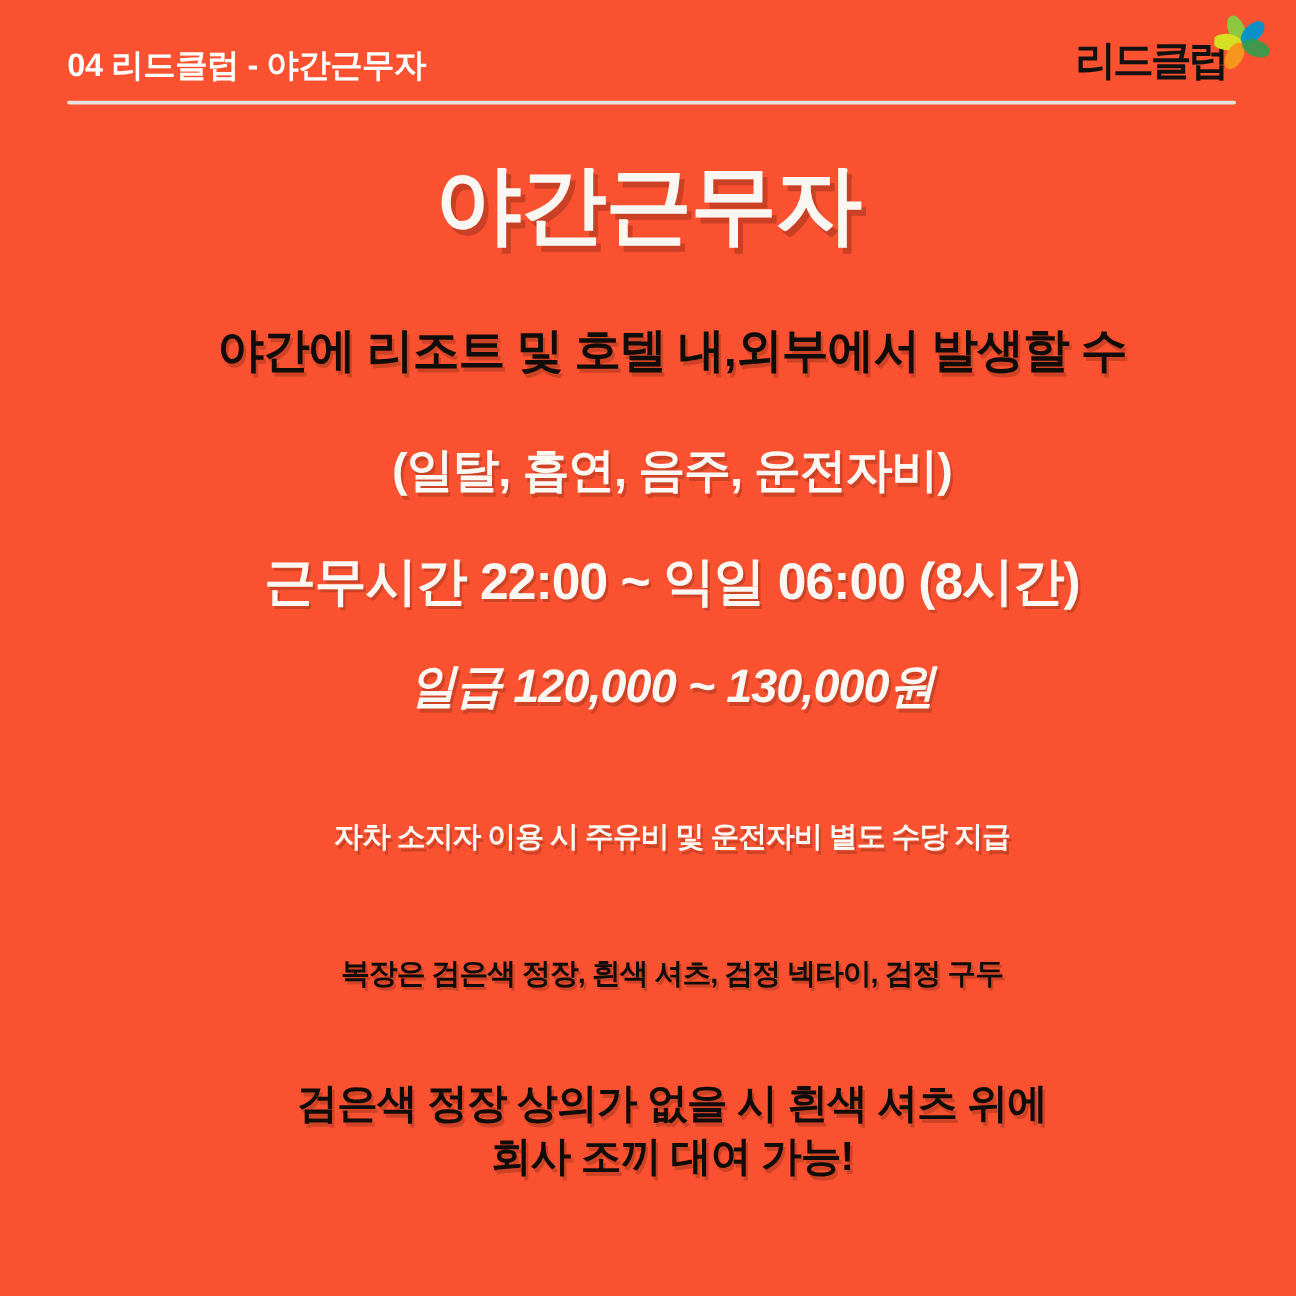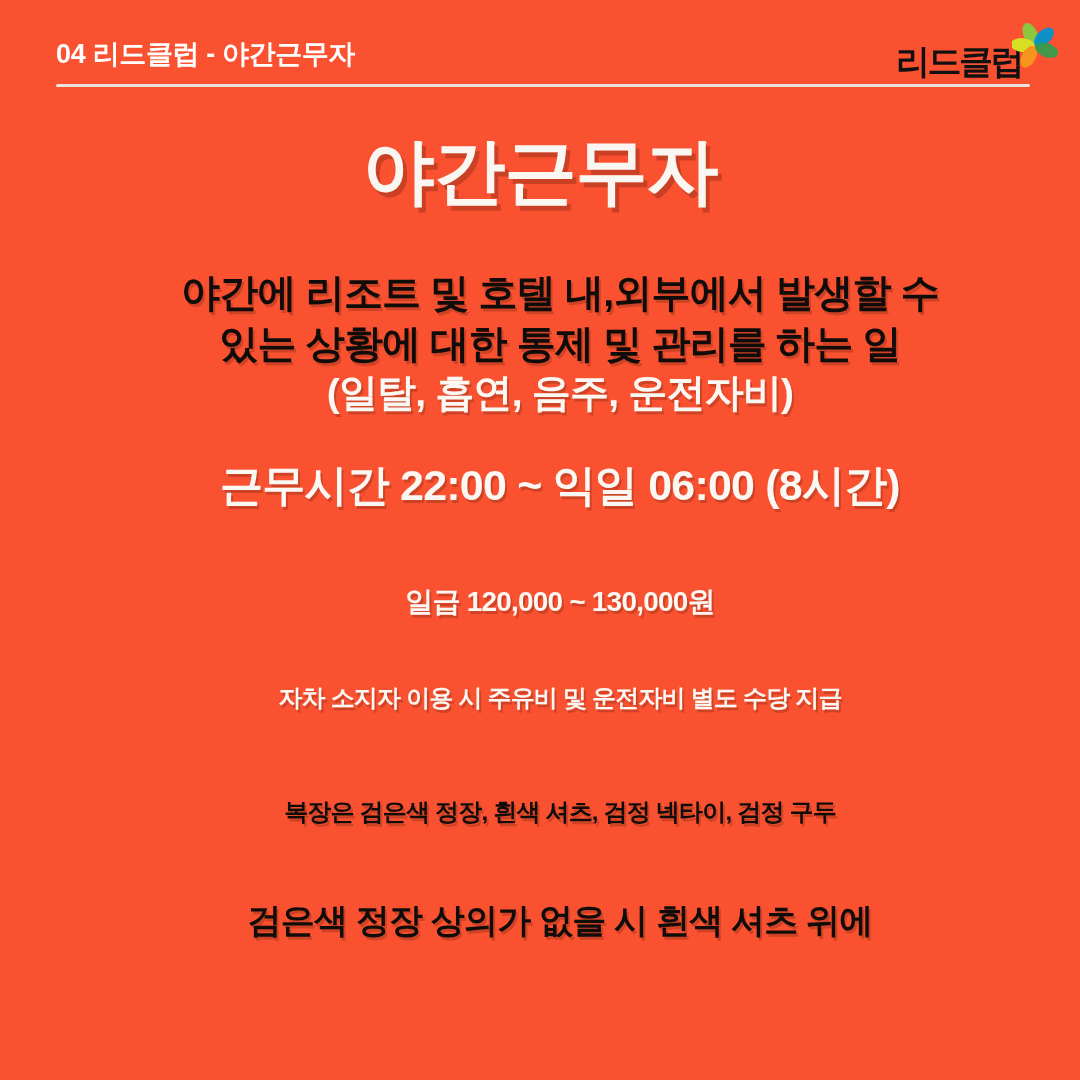--- a/index.html
+++ b/index.html
@@ -44,21 +44,21 @@
     text-align: center;
   }
   #header-title .num {
     font-weight: 800;
     letter-spacing: -0.2px;
   }
 
   #logo {
     position: absolute;
     right: 14px;
-    top: 20px;
+    top: 10px;
     width: 180px;
     height: 70px;
   }
   #logo-text {
     position: absolute;
     right: 44px;
     top: 24px;
     font-size: 34px;
     font-weight: 800;
     color: #111111;
@@ -115,21 +115,21 @@
     text-shadow: 2px 3px 0 rgba(95, 28, 12, 0.28);
   }
   .light {
     color: #FBF8F3;
     text-shadow: 2px 3px 0 rgba(95, 28, 12, 0.28);
   }
 
   #desc-main   { top: 268px; font-size: 39px; font-weight: 800; }
   #desc-paren  { top: 368px; font-size: 39px; font-weight: 800; }
   #work-hours  { top: 458px; font-size: 43px; font-weight: 800; }
-  #daily-pay   { top: 584px; font-size: 28px; font-weight: 800; }
+  #daily-pay   { top: 548px; font-size: 39px; font-weight: 800; font-style: italic; }
   #car-allow   { top: 682px; font-size: 24px; font-weight: 800; }
   #dress-code  { top: 796px; font-size: 24px; font-weight: 800; }
   #vest-note   { top: 898px; font-size: 34px; font-weight: 800; }
 </style>
 </head>
 <body>
 
 <div id="card">
 
   <div id="header">
@@ -154,21 +154,20 @@
       </div>
     </div>
 
     <div id="header-rule"></div>
   </div>
 
   <div id="main-title">야간근무자</div>
 
   <div id="desc-main" class="block dark">
     <span class="ln">야간에 리조트 및 호텔 내,외부에서 발생할 수</span>
-    <span class="ln">있는 상황에 대한 통제 및 관리를 하는 일</span>
   </div>
 
   <div id="desc-paren" class="block light">
     <span class="ln">(일탈, 흡연, 음주, 운전자비)</span>
   </div>
 
   <div id="work-hours" class="block light">
     <span class="ln">근무시간 22:00 ~ 익일 06:00 (8시간)</span>
   </div>
 
@@ -179,15 +178,16 @@
   <div id="car-allow" class="block light">
     <span class="ln">자차 소지자 이용 시 주유비 및 운전자비 별도 수당 지급</span>
   </div>
 
   <div id="dress-code" class="block dark">
     <span class="ln">복장은 검은색 정장, 흰색 셔츠, 검정 넥타이, 검정 구두</span>
   </div>
 
   <div id="vest-note" class="block dark">
     <span class="ln">검은색 정장 상의가 없을 시 흰색 셔츠 위에</span>
+    <span class="ln">회사 조끼 대여 가능!</span>
   </div>
 
 </div>
 
 </body></html>

